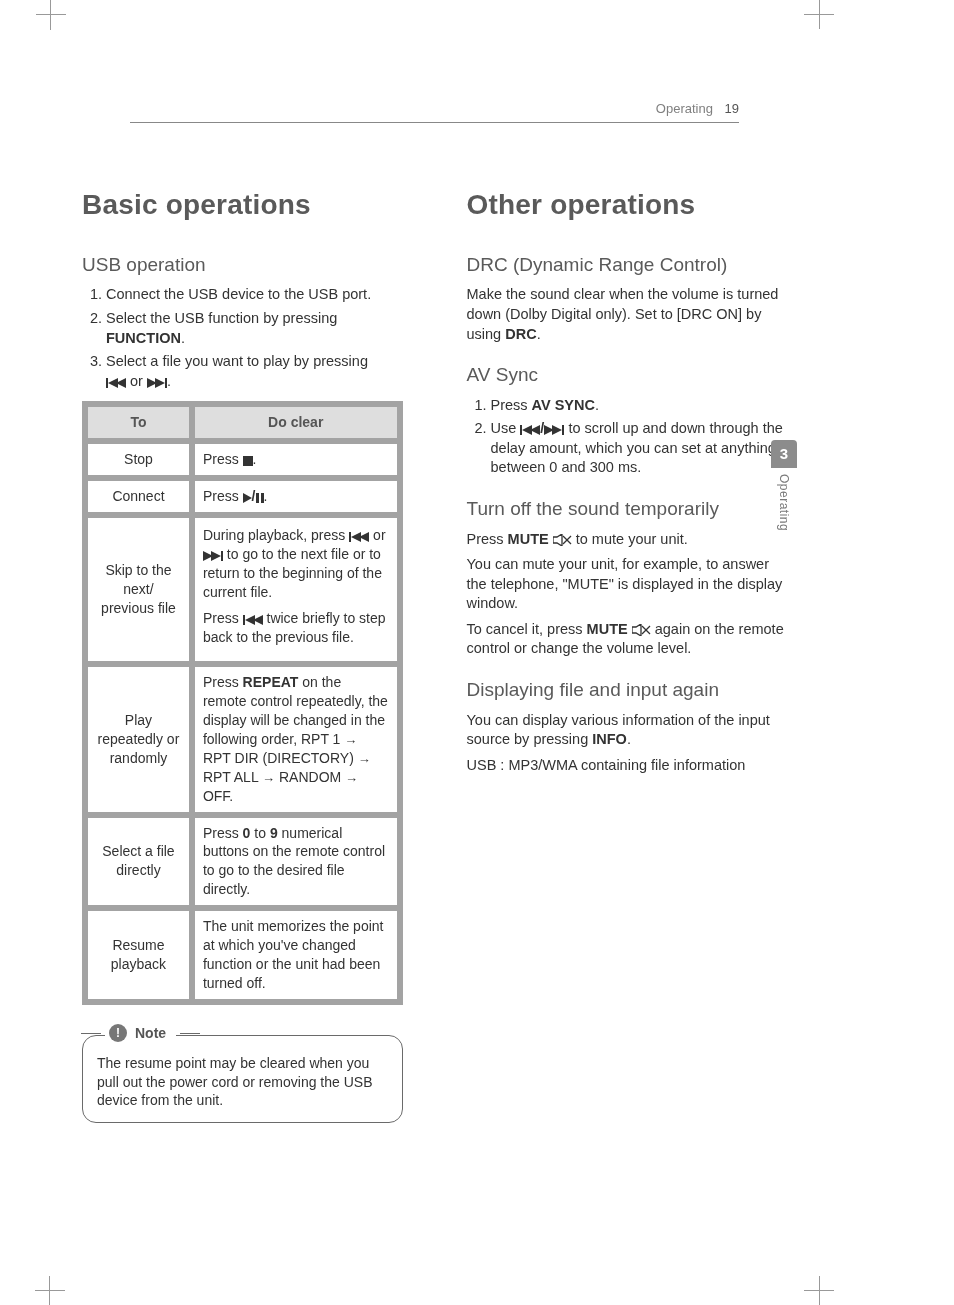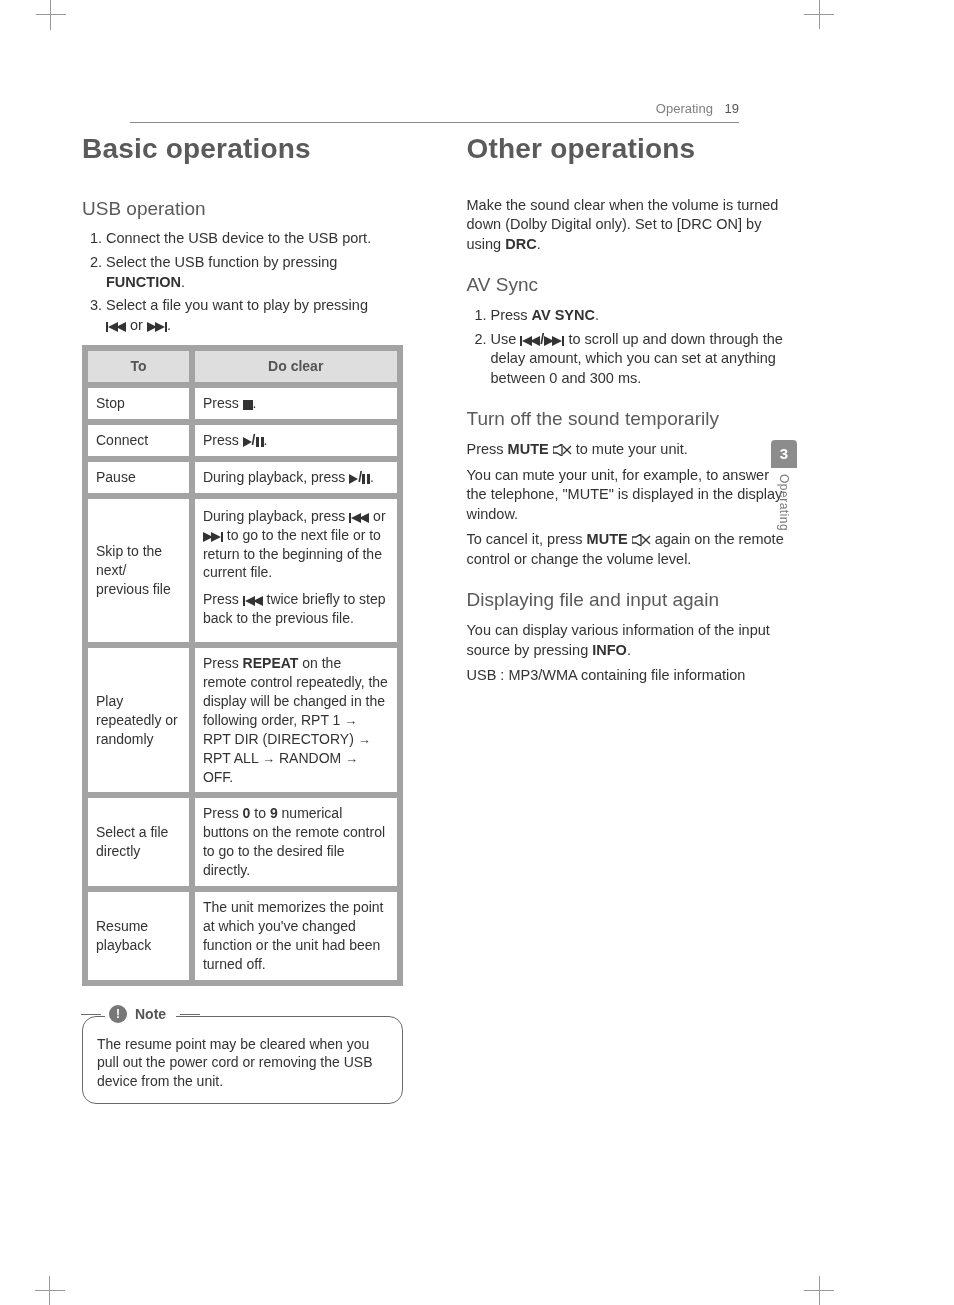--- a/index.html
+++ b/index.html
@@ -9,21 +9,21 @@
     font-family: "Myriad Pro", "Segoe UI", Arial, sans-serif;
     color: #333;
     font-size: 14.5px;
     line-height: 1.35;
   }
   .page {
     width: 869px;
     height: 1305px;
     position: relative;
     box-sizing: border-box;
-    padding: 80px 82px 60px 82px;
+    padding: 102px 82px 60px 82px;
   }
   .crop-tl, .crop-tr, .crop-bl, .crop-br {
     position: absolute;
     width: 30px; height: 30px;
   }
   .crop-tl { top:0; left:50px; border-left:1px solid #999; border-top:0; }
   .crop-tl::before{content:"";position:absolute;left:-15px;top:14px;width:30px;border-top:1px solid #999;}
   .crop-tl::after{content:"";position:absolute;left:-1px;top:-1px;height:30px;border-left:1px solid #999;}
   .crop-tr { top:0; right:50px; }
   .crop-tr::before{content:"";position:absolute;right:-15px;top:14px;width:30px;border-top:1px solid #999;}
@@ -43,21 +43,21 @@
     color: #808080;
   }
   .running-head .pnum { color:#555; padding-left:8px; font-weight:500; }
   .head-rule {
     position:absolute; top:122px; left:130px; right:130px; border-top:1px solid #888;
   }
 
   .columns {
     display:flex;
     gap: 64px;
-    margin-top: 50px;
+    margin-top: 84px;
   }
   .col { flex:1 1 0; min-width:0; }
 
   h1.section {
     font-size: 28px;
     font-weight: 700;
     color:#5a5a5a;
     margin: 0 0 28px 0;
     letter-spacing: .2px;
   }
@@ -84,21 +84,21 @@
     padding: 6px 8px;
     vertical-align: top;
     font-size: 14px;
   }
   table.usb th {
     background:#dedede;
     font-weight:700;
     text-align:center;
     color:#555;
   }
-  table.usb td.to { width: 34%; vertical-align:middle; }
+  table.usb td.to { text-align:center; width: 34%; vertical-align:middle; }
   .bold { font-weight:700; }
 
   .note-box {
     border:1px solid #6a6a6a;
     border-radius: 14px;
     margin-top: 30px;
     padding: 18px 14px 12px 14px;
     position: relative;
     font-size:14px;
   }
@@ -228,31 +228,20 @@
             <span>Press </span>
             <svg width="10" height="10">
                   <use href="#i-stop"></use>
                 </svg>.
           </td>
         </tr>
         <tr>
           <td class="to">Connect</td>
           <td>
             <span>Press </span>
-            <svg width="9" height="10">
-                  <use href="#i-play"></use>
-                </svg><span class="bold">/</span><svg width="8" height="10">
-                  <use href="#i-pause"></use>
-                </svg>.
-          </td>
-        </tr>
-        <tr>
-          <td class="to">Pause</td>
-          <td>
-            <span>During playback, press </span>
             <svg width="9" height="10">
                   <use href="#i-play"></use>
                 </svg><span class="bold">/</span><svg width="8" height="10">
                   <use href="#i-pause"></use>
                 </svg>.
           </td>
         </tr>
         <tr>
           <td class="to">Skip to the next/ previous file</td>
           <td class="skipcell">
@@ -300,20 +289,21 @@
           <span class="note-badge">!</span>
           <span>Note</span>
         </div>
         <span>The resume point may be cleared when you pull out the power cord or removing the USB device from the unit.</span>
       </div>
     </div>
 
     <div class="col">
       <h1 class="section">Other operations</h1>
 
+      <h2 class="sub">DRC (Dynamic Range Control)</h2>
       <p>
         <span>Make the sound clear when the volume is turned down (Dolby Digital only). Set to [DRC ON] by using </span><span class="bold">DRC</span>.
       </p>
 
       <h2 class="sub">AV Sync</h2>
       <ol class="steps">
         <li>
           <span>Press </span><span class="bold">AV SYNC</span>.
         </li>
         <li>

